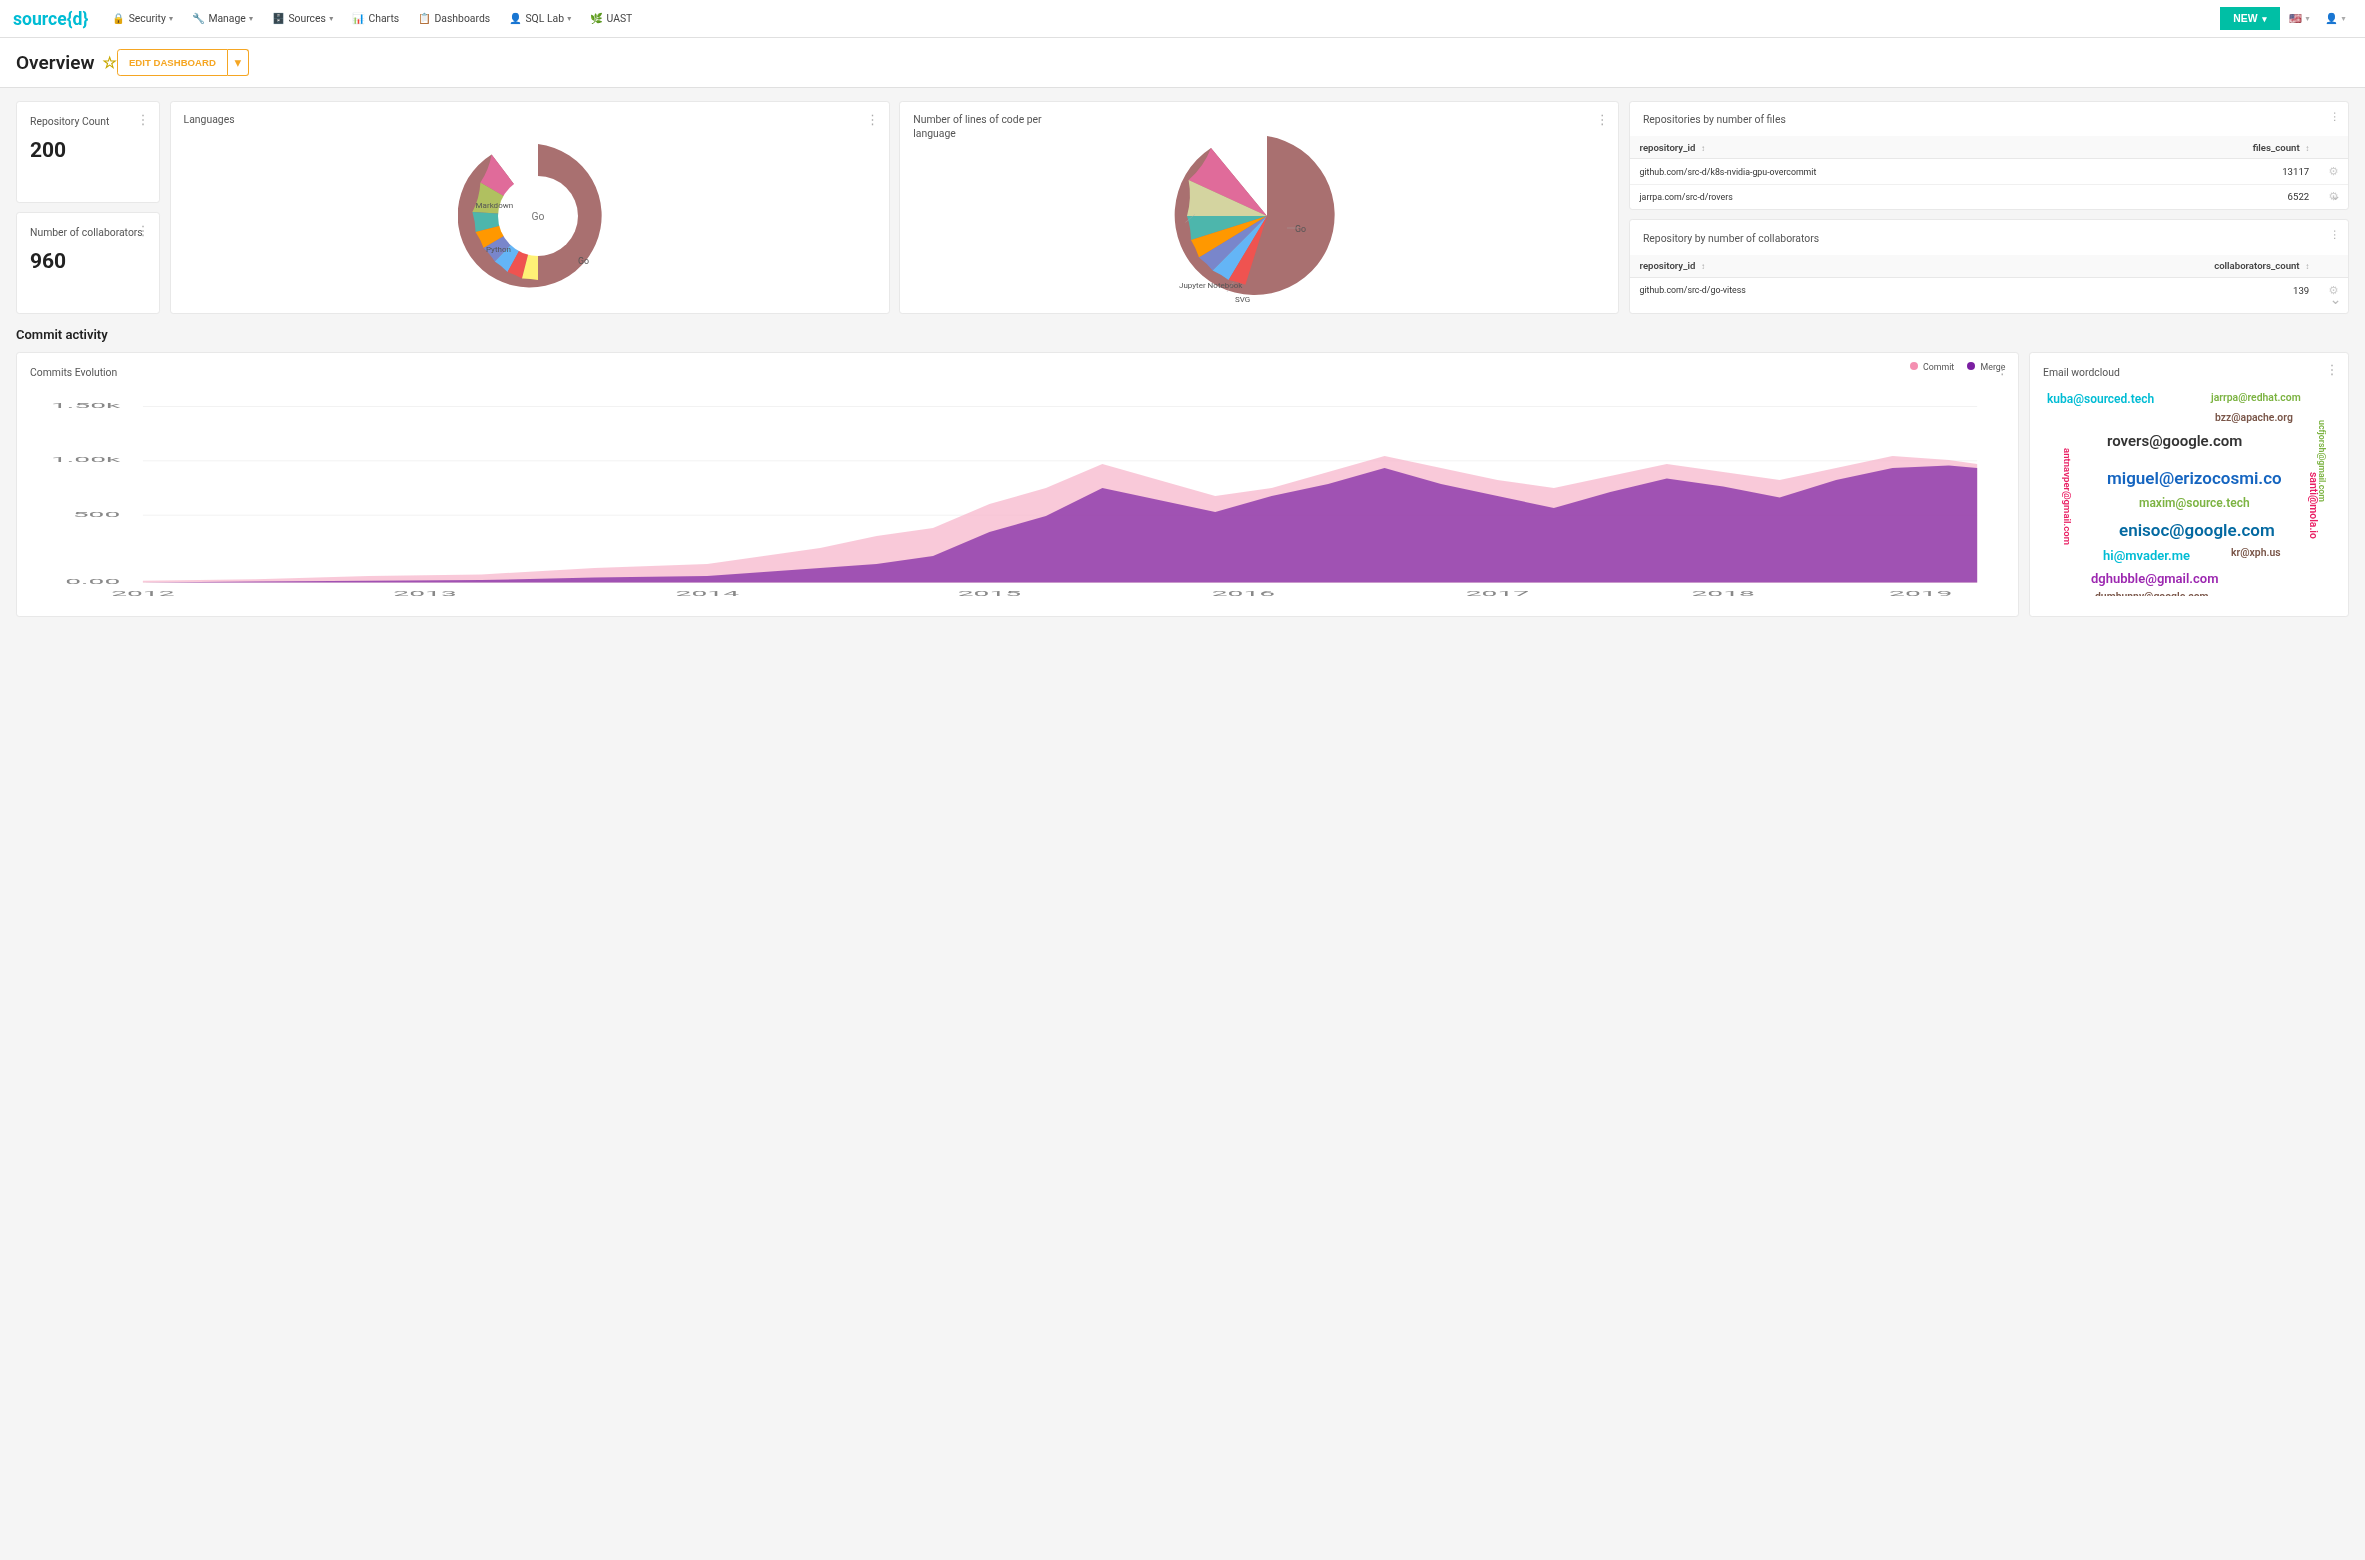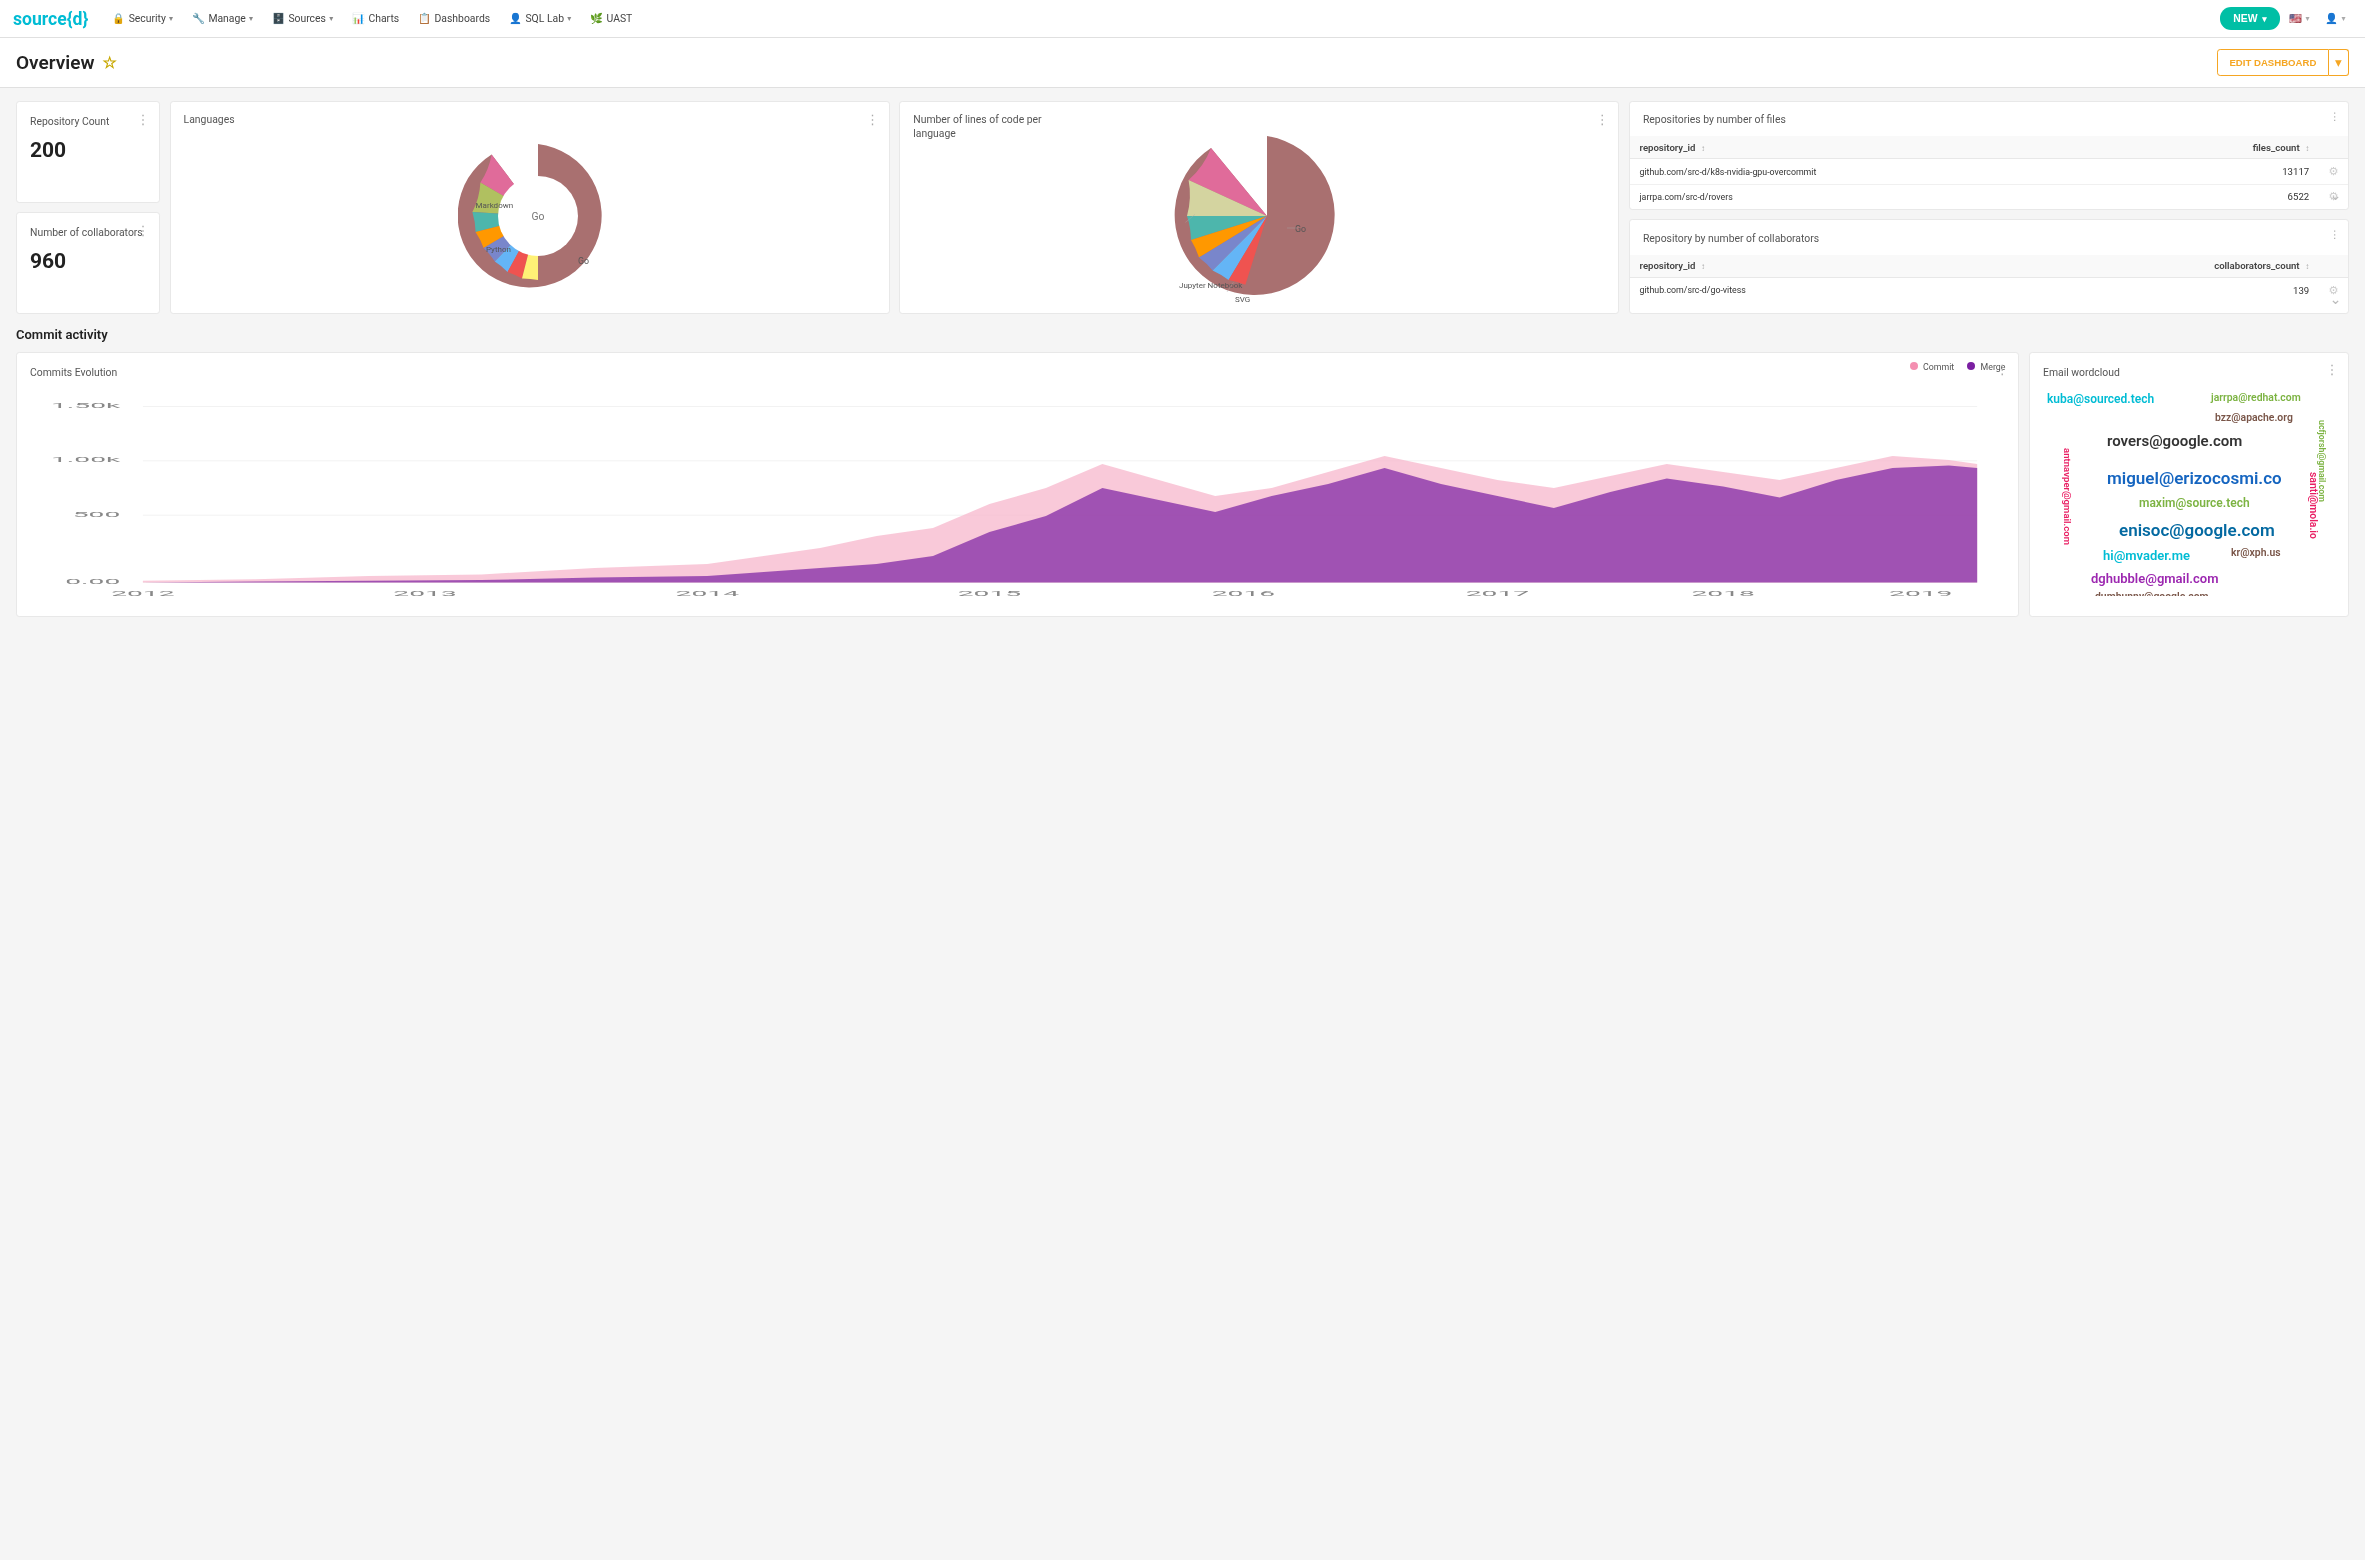--- a/index.html
+++ b/index.html
@@ -33,21 +33,21 @@
       font-size: 10.4px;
       color: #444;
       white-space: nowrap;
     }
     .nav-arrow { font-size: 8px; color: #888; }
     .nav-spacer { flex: 1; }
     .btn-new {
       background: #00bfa5;
       color: #fff;
       border: none;
-      border-radius: 11px;
+      border-radius: 0;
       padding: 5.6px 13px;
       font-size: 10.4px;
       font-weight: 600;
       cursor: pointer;
       display: flex;
       align-items: center;
       gap: 4.8px;
     }
     .flag-btn, .user-btn {
       padding: 3.2px 6.4px;
@@ -59,21 +59,20 @@
       color: #555;
     }
 
     
     .page-header {
       background: #fff;
       padding: 11.2px 16px;
       border-bottom: 0.8px solid #e0e0e0;
       display: flex;
       align-items: center;
-      justify-content: space-between;
     }
     .page-title {
       font-size: 19px;
       font-weight: 600;
       color: #222;
       display: flex;
       align-items: center;
       gap: 8px;
     }
     .star-icon { color: #c8a800; font-size: 16px; }

